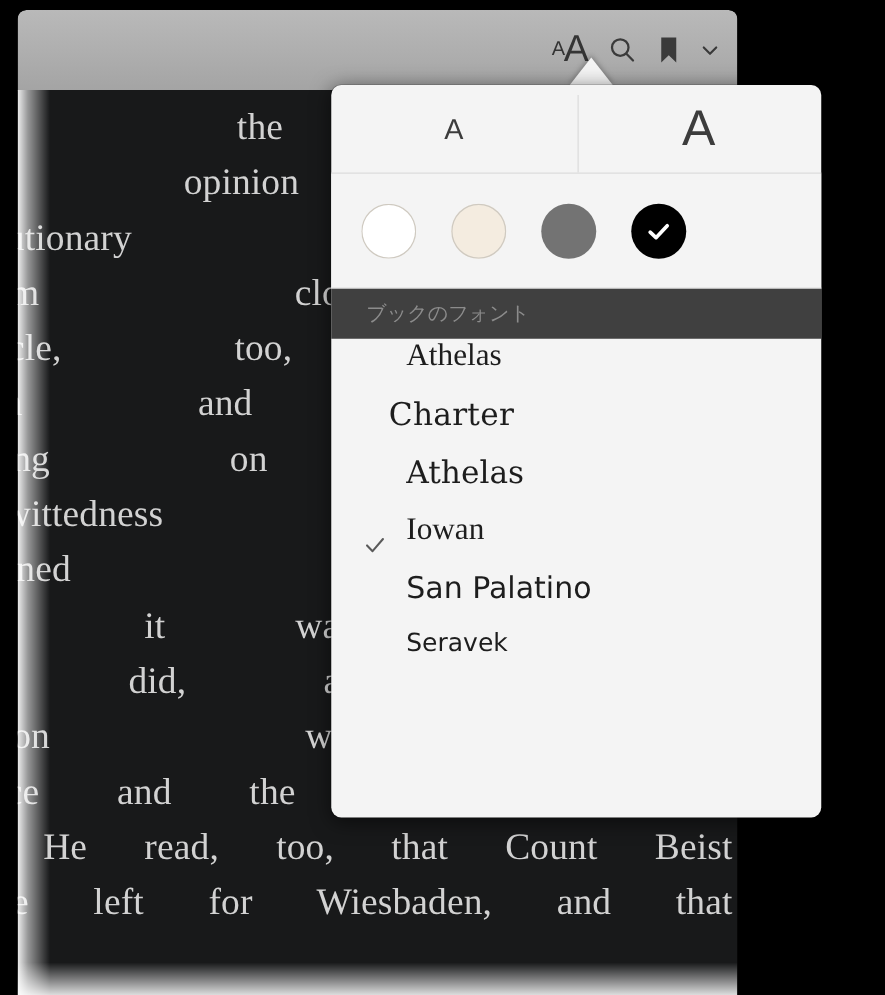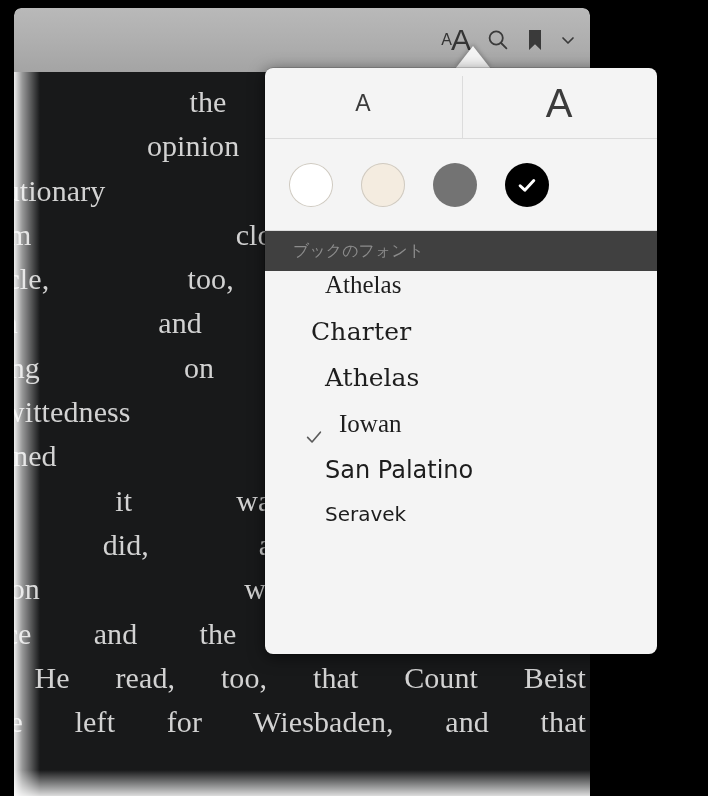--- a/index.html
+++ b/index.html
@@ -143,21 +143,21 @@
   .font-item .tick{
     position:absolute;left:26px;top:50%;
     transform:translateY(-50%);
     width:18px;height:18px;
     opacity:0;
   }
   .font-item.selected .tick{opacity:1;}
   .f-athelas{font-family:"Liberation Serif",serif;}
   .f-charter{font-family:"DejaVu Serif",serif;letter-spacing:.2px;padding-left:46px;}
   .f-georgia{font-family:"DejaVu Serif",serif;}
-  .f-iowan{font-family:"Liberation Serif",serif;margin-left:14px;}
+  .f-iowan{font-family:"Liberation Serif",serif;}
   .f-palatino{font-family:"DejaVu Serif",serif;font-size:24px;}
   .f-sanfrancisco{font-family:"DejaVu Sans",sans-serif;font-size:24px;}
   .f-seravek{font-family:"DejaVu Sans",sans-serif;font-size:20px;}
   .f-timesnewroman{font-family:"Liberation Serif",serif;}
 </style>
 </head>
 <body>
 
 <div id="reader-window">
 

